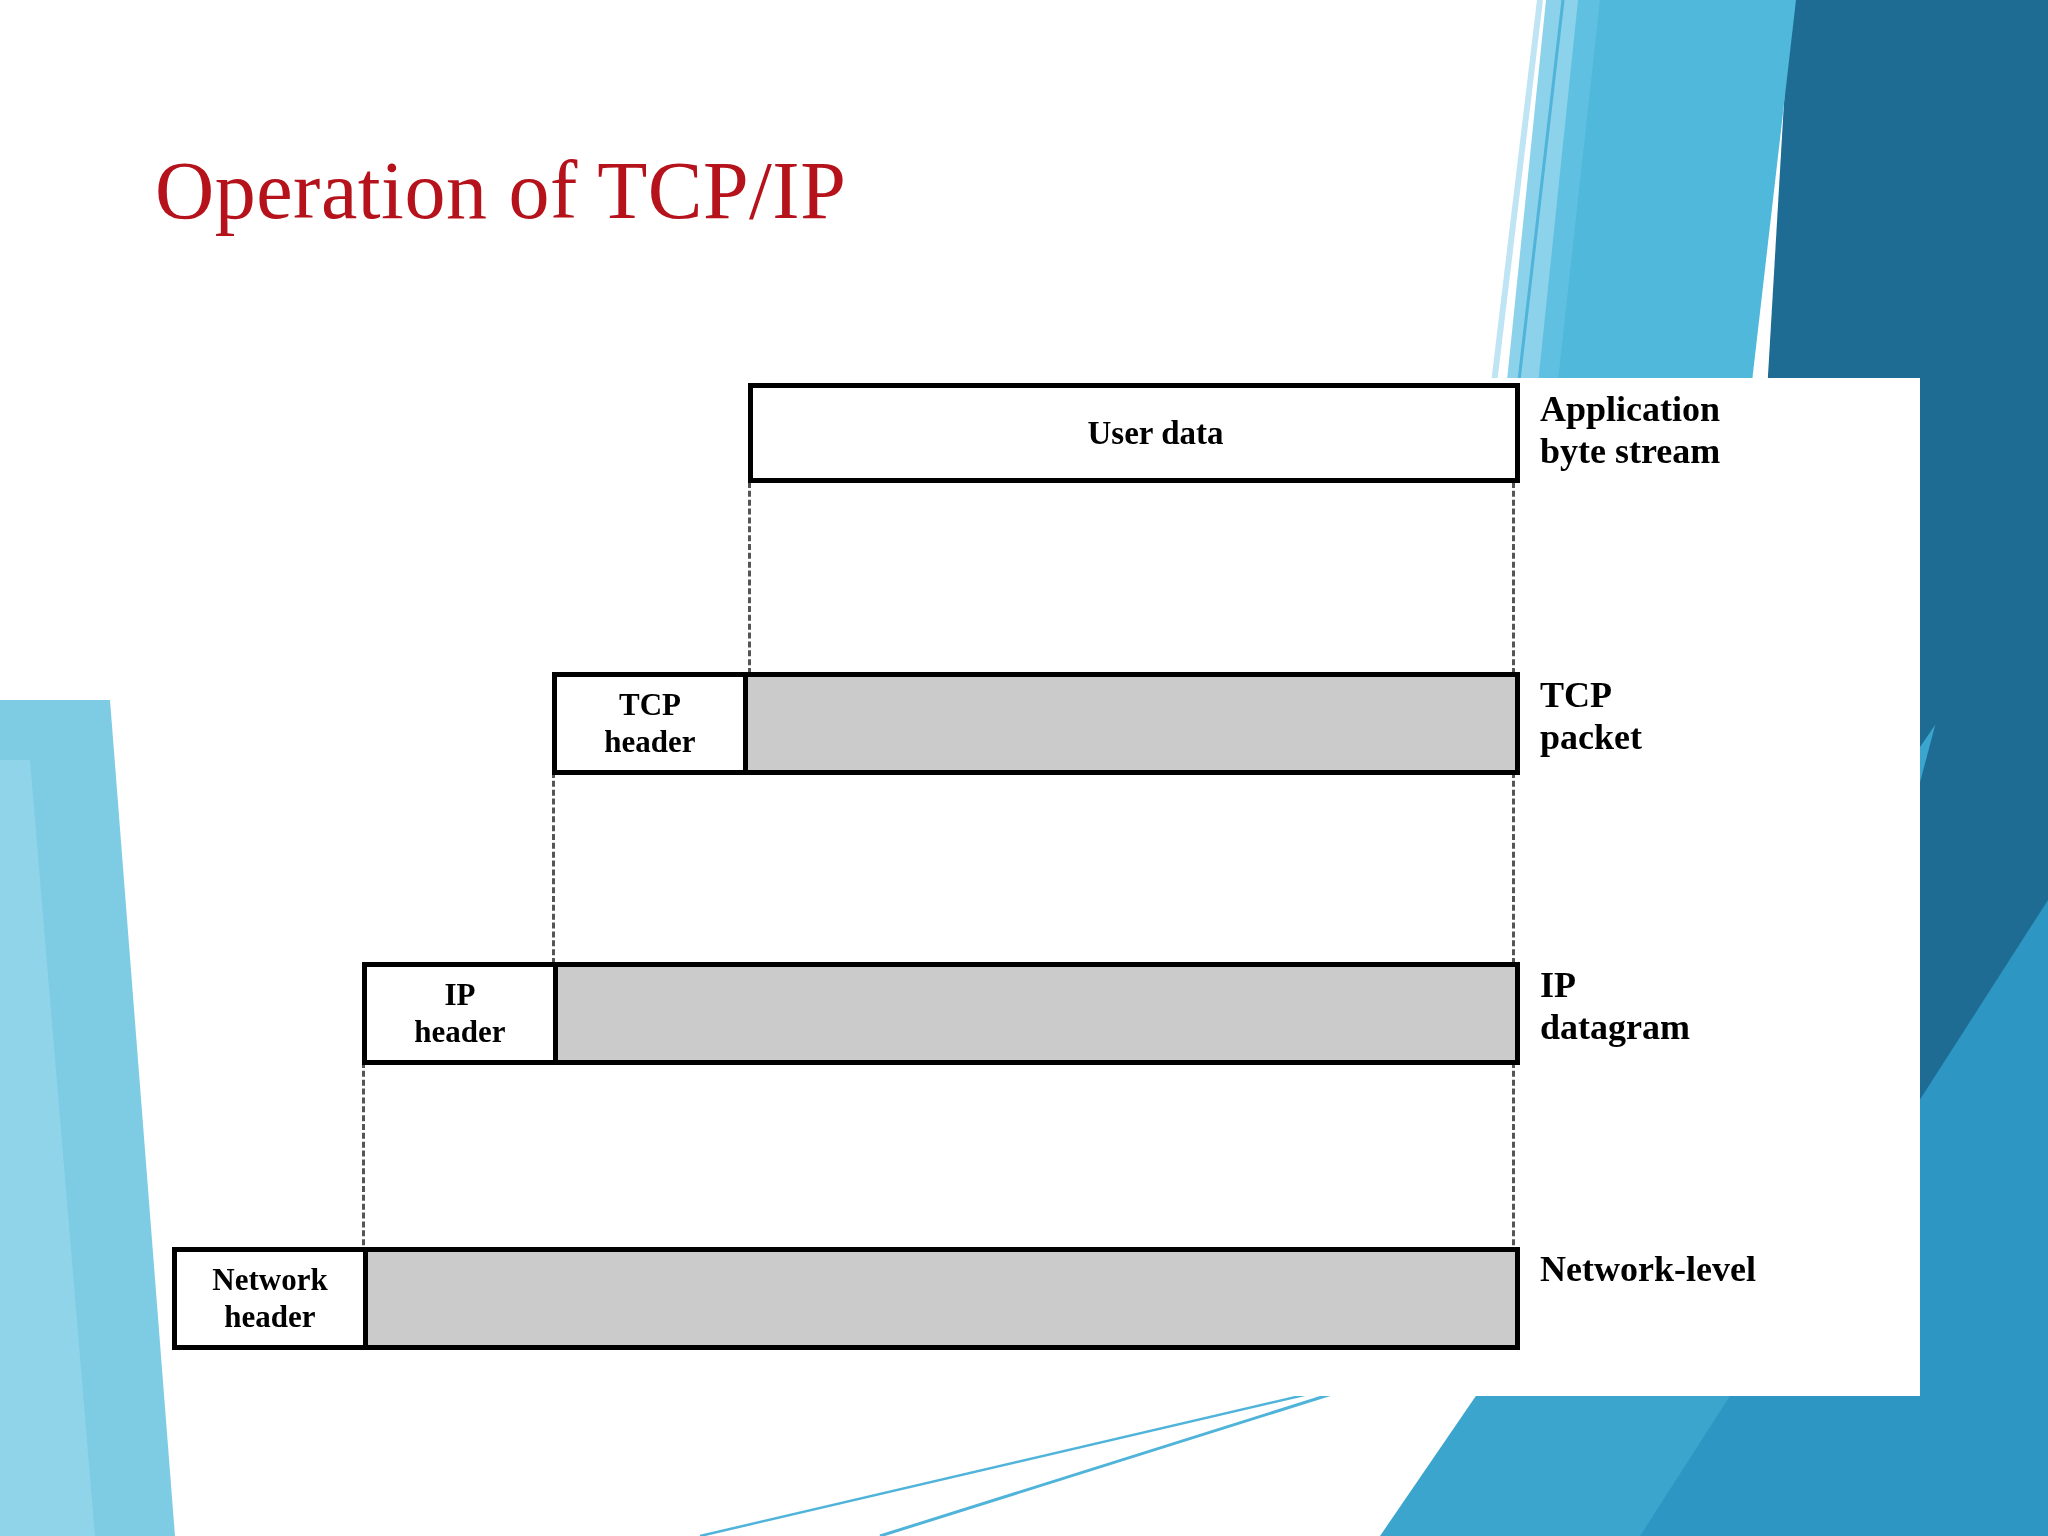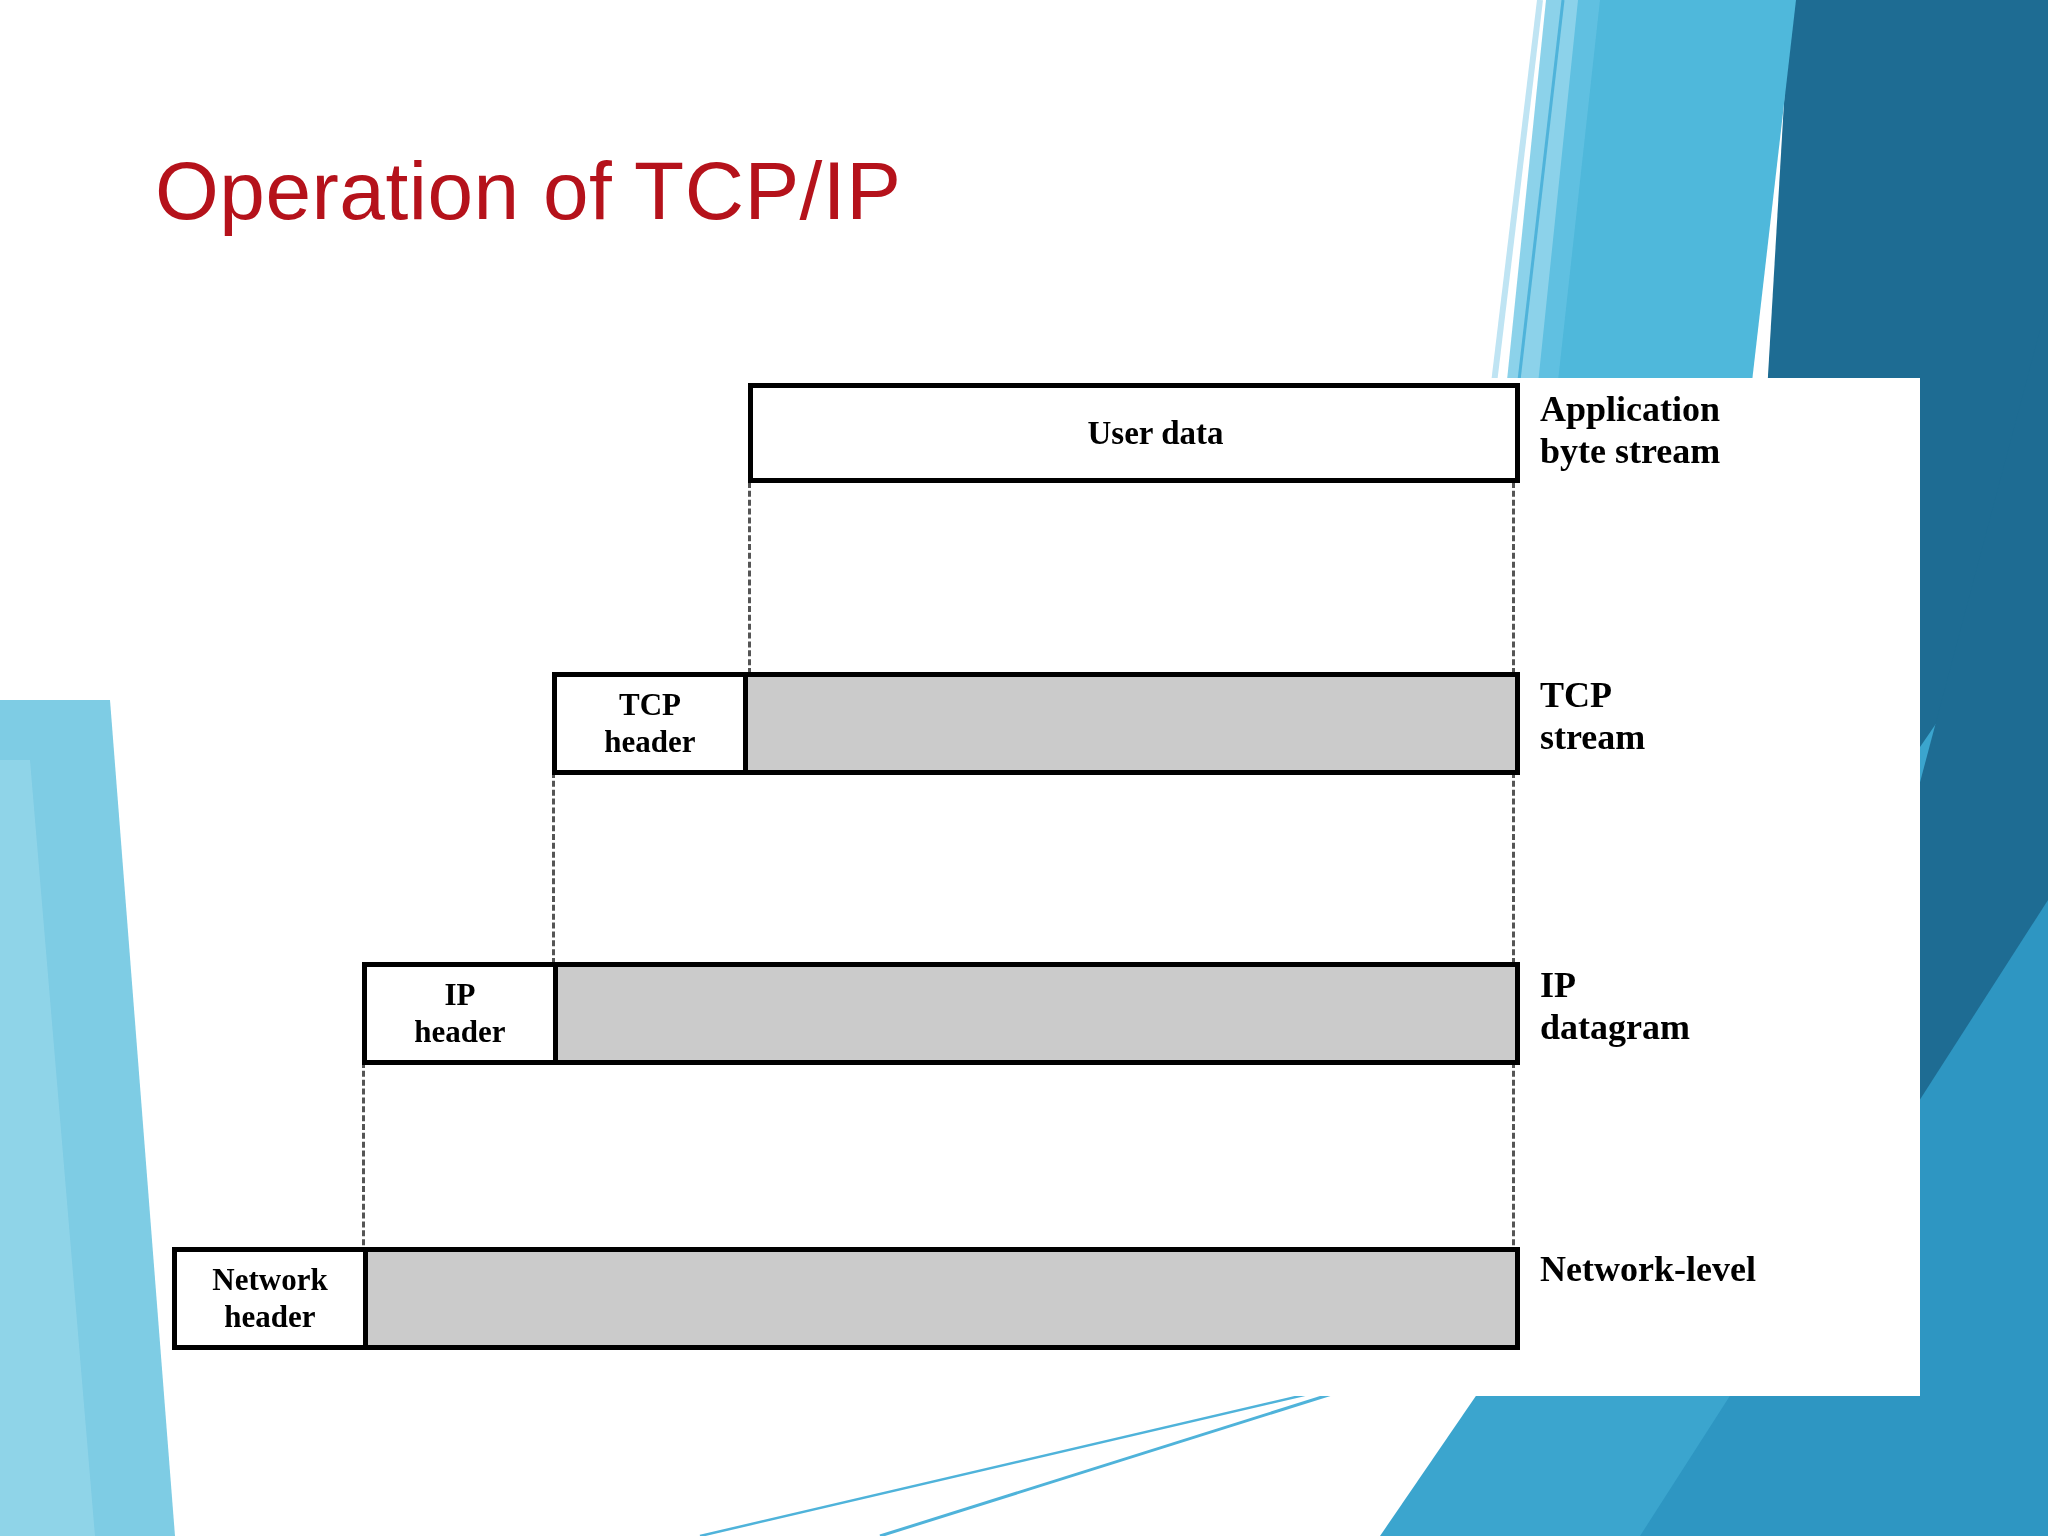--- a/index.html
+++ b/index.html
@@ -23,21 +23,21 @@
     width: 2048px;
     height: 1536px;
     pointer-events: none;
   }
 
   
   #title {
     position: absolute;
     left: 155px;
     top: 148px;
-    font-family: Liberation Sans, sans-serif;
+    font-family: Liberation Serif, serif;
     font-size: 82px;
     line-height: 1.05;
     color: #B5121B;
     letter-spacing: 0.5px;
     white-space: nowrap;
   }
 
   
   #diagram {
     position: absolute;
@@ -148,21 +148,21 @@
 
     <div class="pkt-row" style="left:552px; top:672px; width:968px; height:103px;">
       <div class="hdr-cell" style="width:191px;">
         <span>TCP</span>
         <span>header</span>
       </div>
       <div class="payload-cell"></div>
     </div>
     <div class="side-label" style="left:1540px; top:674px;">
       <div>TCP</div>
-      <div>stream</div>
+      <div>packet</div>
     </div>
 
     <div class="pkt-row" style="left:362px; top:962px; width:1158px; height:103px;">
       <div class="hdr-cell" style="width:191px;">
         <span>IP</span>
         <span>header</span>
       </div>
       <div class="payload-cell"></div>
     </div>
     <div class="side-label" style="left:1540px; top:964px;">

